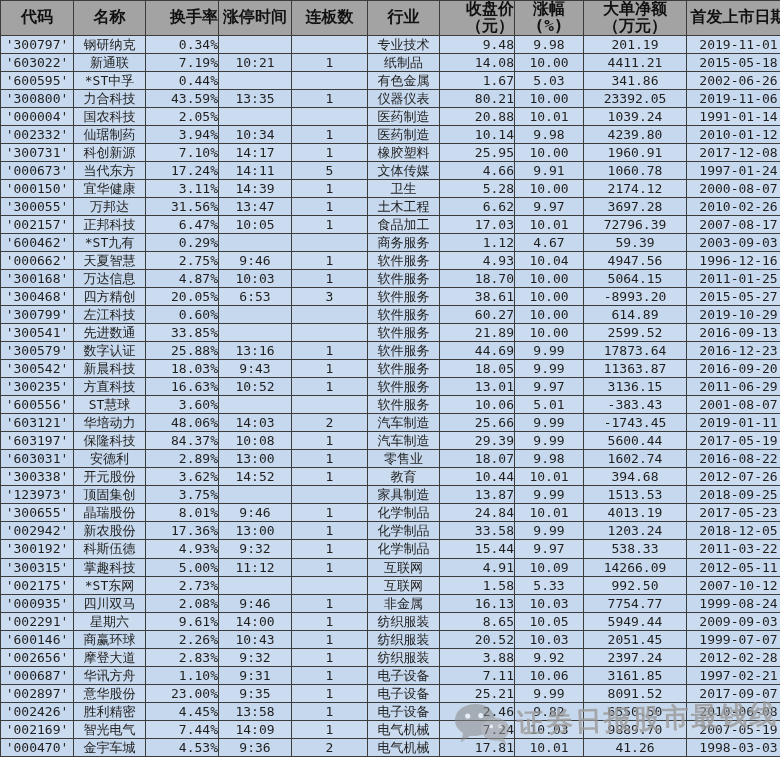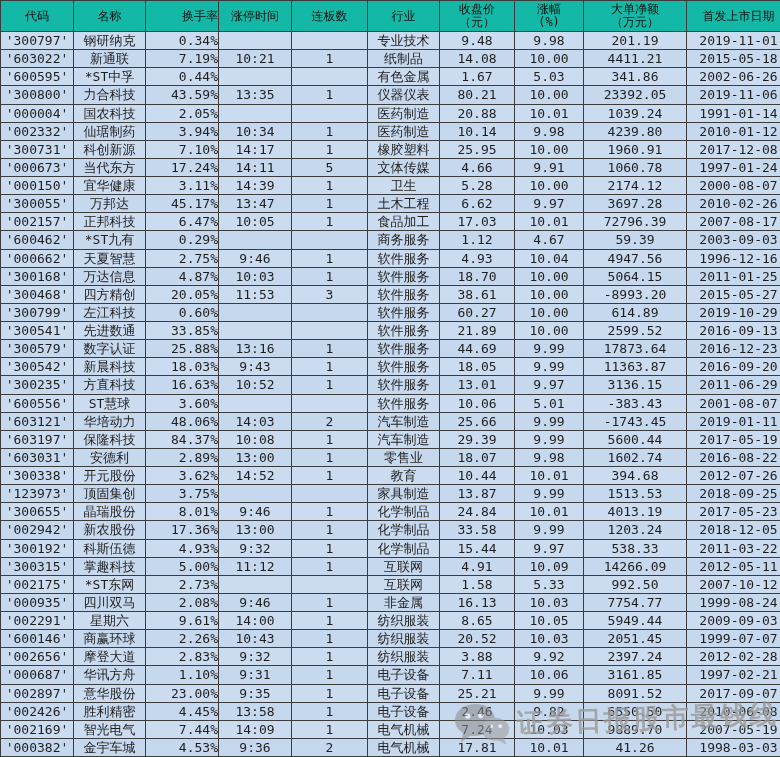--- a/index.html
+++ b/index.html
@@ -2,26 +2,26 @@
 <html><head>
 <meta charset="utf-8">
 <style>
   html,body{margin:0;padding:0;background:#fff;}
   body{width:780px;height:757px;position:relative;overflow:hidden;
        font-family:"DejaVu Sans Mono","Liberation Mono",monospace;}
   table{border-collapse:collapse;table-layout:fixed;width:780px;height:757px;
         background:#ccdcf0;}
   th,td{border:1px solid #3c3c3c;overflow:hidden;white-space:nowrap;
         text-align:center;padding:0;color:#1f1f1f;}
-  thead th{height:30px;font-weight:normal;font-size:12px;background:#14b8a6;
+  thead th{height:30px;font-weight:bold;font-size:16px;background:#a3a3a3;
         white-space:pre-line;line-height:1.05;color:#111;}
   tbody td{font-size:13px;background:#ccdcf0;height:17px;line-height:1;}
   tbody tr:nth-child(even) td{background:#c6d8ee;}
   .c0{width:72px;} .c1{width:71px;} .c2{width:72px;text-align:right;} .c3{width:72px;}
-  .c4{width:75px;} .c5{width:71px;} .c6{width:74px;} .c7{width:68px;}
+  .c4{width:75px;} .c5{width:71px;} .c6{width:74px;text-align:right;} .c7{width:68px;}
   .c8{width:102px;margin-top:48px;} .c9{width:103px;}
   .col-code{letter-spacing:0px;}
   .watermark{position:absolute;right:2px;bottom:14px;display:flex;align-items:center;
         gap:6px;pointer-events:none;transform:rotate(-2deg);}
   .watermark .wm-text{font-size:27px;letter-spacing:2px;color:rgba(125,125,125,0.62);
         font-family:"Liberation Sans",sans-serif;font-weight:bold;
         text-shadow:0 0 1px rgba(255,255,255,.5);}
   .wm-icon{opacity:.55;}
 </style>
 </head>
@@ -150,21 +150,21 @@
     <td class="c4">1</td>
     <td class="c5">卫生</td>
     <td class="c6">5.28</td>
     <td class="c7">10.00</td>
     <td class="c8">2174.12</td>
     <td class="c9">2000-08-07</td>
   </tr>
       <tr>
     <td class="c0 col-code">'300055'</td>
     <td class="c1">万邦达</td>
-    <td class="c2">45.17%</td>
+    <td class="c2">31.56%</td>
     <td class="c3">13:47</td>
     <td class="c4">1</td>
     <td class="c5">土木工程</td>
     <td class="c6">6.62</td>
     <td class="c7">9.97</td>
     <td class="c8">3697.28</td>
     <td class="c9">2010-02-26</td>
   </tr>
       <tr>
     <td class="c0 col-code">'002157'</td>
@@ -211,21 +211,21 @@
     <td class="c5">软件服务</td>
     <td class="c6">18.70</td>
     <td class="c7">10.00</td>
     <td class="c8">5064.15</td>
     <td class="c9">2011-01-25</td>
   </tr>
       <tr>
     <td class="c0 col-code">'300468'</td>
     <td class="c1">四方精创</td>
     <td class="c2">20.05%</td>
-    <td class="c3">11:53</td>
+    <td class="c3">6:53</td>
     <td class="c4">3</td>
     <td class="c5">软件服务</td>
     <td class="c6">38.61</td>
     <td class="c7">10.00</td>
     <td class="c8">-8993.20</td>
     <td class="c9">2015-05-27</td>
   </tr>
       <tr>
     <td class="c0 col-code">'300799'</td>
     <td class="c1">左江科技</td>
@@ -508,21 +508,21 @@
     <td class="c2">7.44%</td>
     <td class="c3">14:09</td>
     <td class="c4">1</td>
     <td class="c5">电气机械</td>
     <td class="c6">7.24</td>
     <td class="c7">10.03</td>
     <td class="c8">9889.70</td>
     <td class="c9">2007-05-19</td>
   </tr>
       <tr>
-    <td class="c0 col-code">'000382'</td>
+    <td class="c0 col-code">'000470'</td>
     <td class="c1">金宇车城</td>
     <td class="c2">4.53%</td>
     <td class="c3">9:36</td>
     <td class="c4">2</td>
     <td class="c5">电气机械</td>
     <td class="c6">17.81</td>
     <td class="c7">10.01</td>
     <td class="c8">41.26</td>
     <td class="c9">1998-03-03</td>
   </tr>

